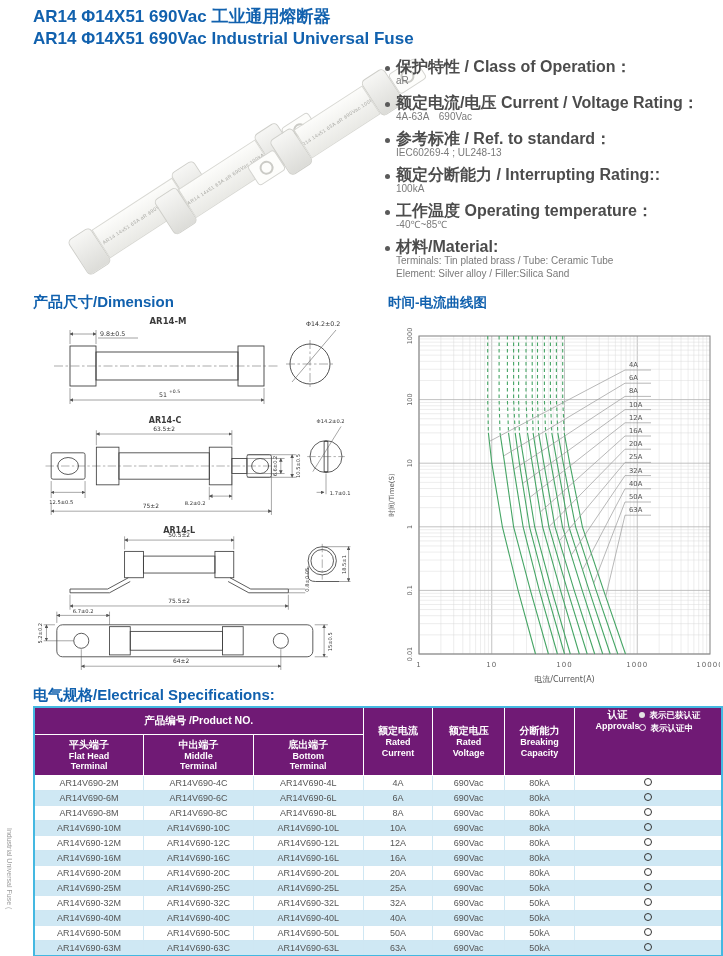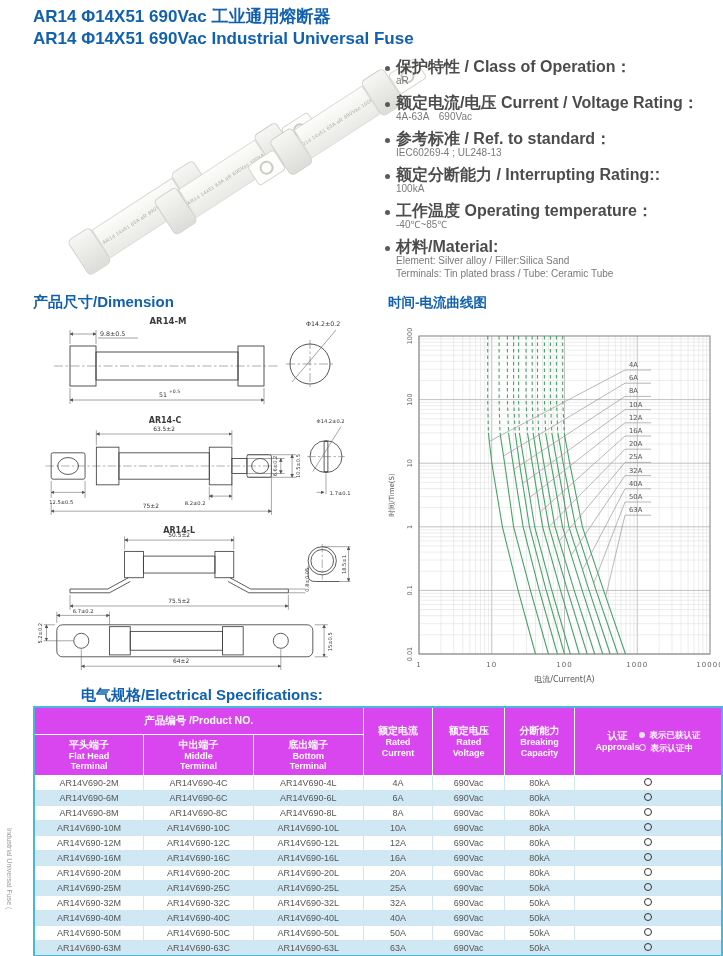--- a/index.html
+++ b/index.html
@@ -37,29 +37,29 @@
   .dtitle{font-size:8.5px;font-weight:bold;fill:#3a3a3a;}
   .ol{stroke:#3f3f3f;fill:none;stroke-width:0.9;}
   .dim{stroke:#555;fill:none;stroke-width:0.55;}
   .cl{stroke:#555;fill:none;stroke-width:0.5;stroke-dasharray:9 2.5 2.5 2.5;}
   
   .charttitle{position:absolute;left:388px;top:294px;font-size:13.5px;font-weight:bold;
               color:#1161ae;line-height:17px;}
   
   .etable{position:absolute;left:33px;top:706px;width:690px;border-collapse:collapse;
           border:2px solid #44b8e1;}
-  .etable th{background:#d946ef;color:#fff;border:1px solid #ffffff;padding:0;}
+  .etable th{background:#701a75;color:#fff;border:1px solid #ffffff;padding:0;}
   .etable .gh{font-size:10.5px;font-weight:bold;height:26px;}
   .etable .zh{font-size:10px;font-weight:bold;line-height:12px;}
   .etable .en{font-size:9px;font-weight:bold;line-height:10.5px;}
   .etable td{font-size:9px;color:#555;text-align:center;height:14px;padding:0;
              border:1px solid #cfe7f3;}
   .etable tr.alt td{background:#cfe8f4;}
   .ring{display:inline-block;width:6px;height:6px;border:1.4px solid #333;border-radius:50%;}
-  .appcell{display:flex;align-items:center;justify-content:center;height:66px;}
+  .appcell{display:flex;align-items:flex-start;justify-content:center;height:66px;}
   .appname{text-align:center;}
   .legend{font-size:8.5px;font-weight:bold;text-align:left;line-height:13px;}
   .dotf{display:inline-block;width:6px;height:6px;border-radius:50%;background:#e4e4e4;margin-right:4px;}
   .doth{display:inline-block;width:5px;height:5px;border-radius:50%;border:1.3px solid #fff;margin-right:4px;}
   
   .side{position:absolute;left:13px;top:828px;transform-origin:0 0;transform:rotate(90deg);
         font-size:7px;color:#9a9a9a;white-space:nowrap;}
 </style>
 </head>
 <body>
@@ -114,22 +114,22 @@
       <div class="spec-item">
         <div class="spec-label"><span class="bullet"></span>额定分断能力 / Interrupting Rating::</div>
         <div class="spec-val">100kA</div>
       </div>
       <div class="spec-item">
         <div class="spec-label"><span class="bullet"></span>工作温度 Operating temperature：</div>
         <div class="spec-val">-40℃~85℃</div>
       </div>
       <div class="spec-item">
         <div class="spec-label"><span class="bullet"></span>材料/Material:</div>
+        <div class="spec-val">Terminals: Tin plated brass / Tube: Ceramic Tube</div>
         <div class="spec-val">Element: Silver alloy / Filler:Silica Sand</div>
-        <div class="spec-val">Terminals: Tin plated brass / Tube: Ceramic Tube</div>
       </div>
     </div>
 
   <div class="sect" style="left:33px;top:293px;">产品尺寸/Dimension</div>
 
   <div class="drawings">
     
     <svg width="320" height="95" viewBox="0 0 320 95">
       <defs>
         <marker id="arr" viewBox="0 0 10 10" refX="9" refY="5" markerWidth="7" markerHeight="7" orient="auto-start-reverse">
@@ -402,21 +402,21 @@
       <path d="M186.3,227.0 L240,147.6 L266,147.6" fill="none" stroke="#9a9a9a" stroke-width="0.7"></path>
       <text x="244" y="144.6" style="font-size:6.8px;fill:#555;">32A</text>
       <path d="M197.6,241.9 L240,160.8 L266,160.8" fill="none" stroke="#9a9a9a" stroke-width="0.7"></path>
       <text x="244" y="157.8" style="font-size:6.8px;fill:#555;">40A</text>
       <path d="M208.8,255.2 L240,174 L266,174" fill="none" stroke="#9a9a9a" stroke-width="0.7"></path>
       <text x="244" y="171" style="font-size:6.8px;fill:#555;">50A</text>
       <path d="M220.7,268.6 L240,187.2 L266,187.2" fill="none" stroke="#9a9a9a" stroke-width="0.7"></path>
       <text x="244" y="184.2" style="font-size:6.8px;fill:#555;">63A</text>
     </svg>
 
-  <div class="sect" style="left:33px;top:686px;margin-left:48px;">电气规格/Electrical Specifications:</div>
+  <div class="sect" style="left:33px;top:686px;">电气规格/Electrical Specifications:</div>
 
   <table class="etable">
     <colgroup>
       <col style="width:110px">
         <col style="width:110px">
         <col style="width:110px">
       <col style="width:70px">
         <col style="width:72px">
         <col style="width:70px">
         <col style="width:148px">

